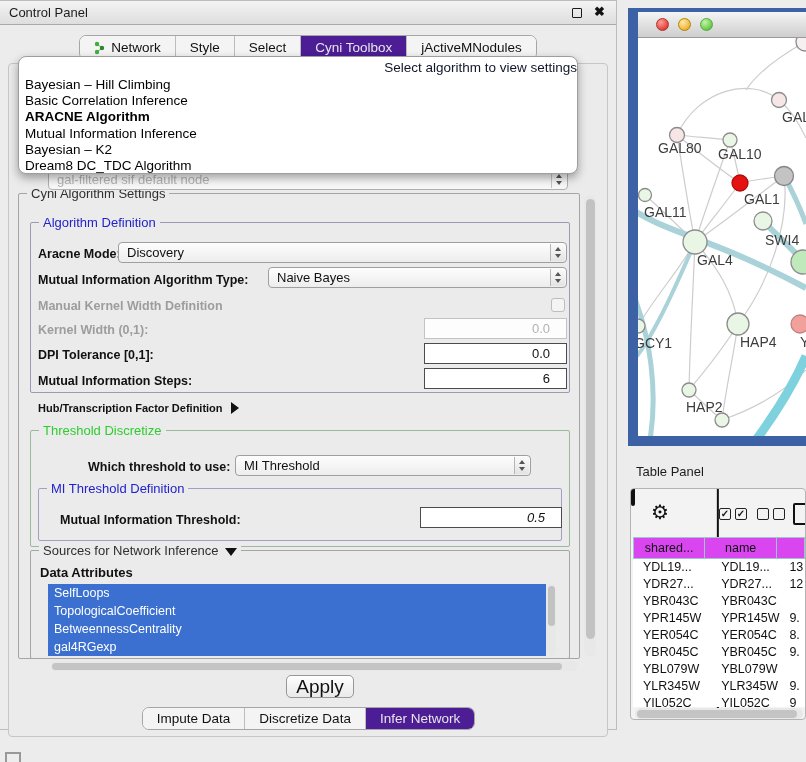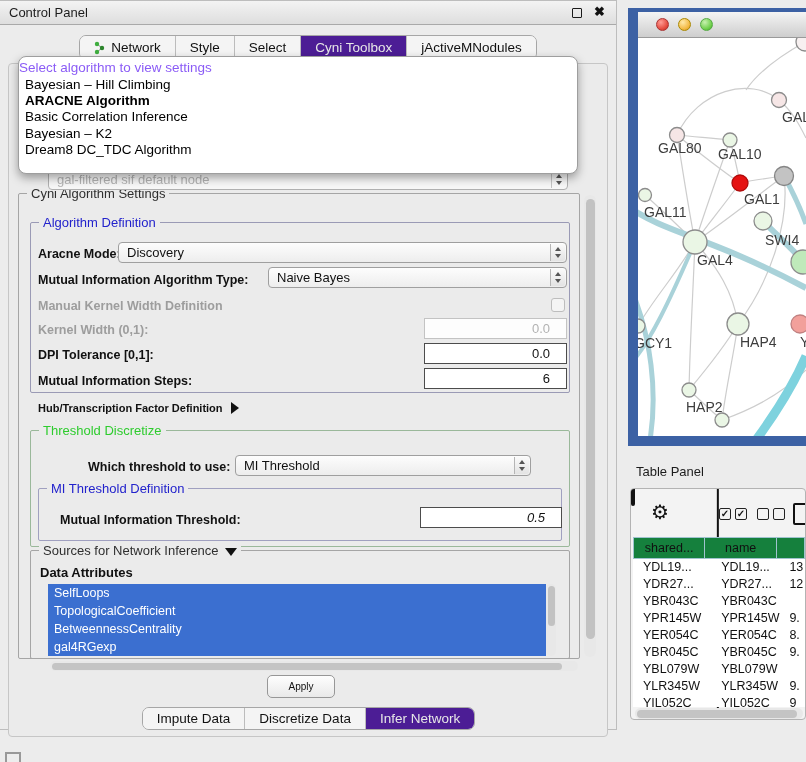--- a/index.html
+++ b/index.html
@@ -51,21 +51,21 @@
     position:absolute; left:48px; top:168px; width:520px; height:21px;
     background:#f7f7f7; border:1px solid #b0b0b0; border-radius:4px; z-index:2;
     color:#b3b3b3; font-size:13px; line-height:19px; padding-left:8px;
   }
   
   #algo-dd {
     position:absolute; left:18px; top:55px; width:560px; height:118px; z-index:50;
     background:#ffffff; border:1px solid #9e9e9e; border-radius:8px;
     box-shadow:0 4px 10px rgba(0,0,0,.35); padding-top:3px; overflow:hidden;
   }
-  .dd-ph { text-align:left; color:#8b5cf6; font-size:13.5px; height:17px; }
+  .dd-ph { text-align:right; color:#0f172a; font-size:13.5px; height:17px;padding-left:20px; }
   .dd-item { padding-left:6px; font-size:13.5px; line-height:16.2px; color:#000; }
   .dd-item.bold { font-weight:bold; }
   
   .fs { position:absolute; border:1px solid #a5a5a5; border-radius:2px; }
   .fs-legend {
     position:absolute; top:-8px; left:8px; background:#ebebeb; padding:0 4px;
     font-size:13px; color:#2f2f2f; white-space:nowrap;
   }
   .fs-legend.blue { color:#2222cc; }
   .fs-legend.green { color:#2ecc2e; }
@@ -100,23 +100,23 @@
   .arrow-down-sm { display:inline-block; width:0; height:0; border-left:6px solid transparent; border-right:6px solid transparent; border-top:8px solid #111; margin-left:6px; vertical-align:-1px; }
   
   #attr-list { position:absolute; left:48px; top:583px; width:498px; background:#fff; }
   .attr-item { height:18px; line-height:18px; padding-left:6px; background:#3b6fd0; color:#fff; font-size:12.5px; }
   .vscroll { position:absolute; background:#e8e8e8; border-radius:6px; }
   .vthumb { position:absolute; left:1.5px; right:1.5px; background:#c2c2c2; border-radius:6px; }
   .hscroll { position:absolute; background:#e8e8e8; border-radius:6px; }
   .hthumb { position:absolute; top:1.5px; bottom:1.5px; background:#c4c4c4; border-radius:6px; }
   
   #apply-btn {
-    position:absolute; left:267px; top:674px; width:68px; height:23px;
+    position:absolute; left:286px; top:674px; width:68px; height:23px;
     background:linear-gradient(#fefefe,#e9e9e9); border:1px solid #979797;
-    border-radius:5px; font-size:10px; text-align:center; line-height:21px; color:#111;
+    border-radius:5px; font-size:19px; text-align:center; line-height:21px; color:#111;
   }
   #bottom-tabs { position:absolute; left:0; top:706px; width:617px; display:flex; justify-content:center; }
   
   #net-window { position:absolute; left:628px; top:8px; width:178px; height:438px; background:#3c61a4; }
   #net-titlebar {
     position:absolute; left:10px; top:4px; right:0; height:26px;
     background:linear-gradient(#f4f4f4,#cecece); border-bottom:1px solid #9a9a9a;
   }
   .tl { position:absolute; top:6px; width:13px; height:13px; border-radius:50%; }
   .tl.red   { left:18px;  background:radial-gradient(circle at 35% 30%, #ff9d95, #e44a3e 65%, #b02c22); border:0.5px solid #a33; }
@@ -129,21 +129,21 @@
     position:absolute; left:630px; top:488px; width:176px; height:232px;
     background:#f3f3f3; border:1px solid #b3b3b3; border-radius:4px; overflow:hidden;
   }
   .tp-icon { position:absolute; color:#111; }
   .gear { font-size:20px; top:11px; left:20px; }
   .split { top:15px; left:52px; width:22px; height:20px; border:2.3px solid #111; border-radius:3px; }
   .split:before { content:""; position:absolute; left:50%; top:0; bottom:0; width:2.3px; background:#111; transform:translateX(-50%); }
   .cbx { position:absolute; top:19px; width:12px; height:12px; border:1.8px solid #222; border-radius:2px; font-size:10px; line-height:9px; text-align:center; font-weight:bold; color:#111; }
   .doc { position:absolute; top:14px; left:162px; width:17px; height:22px; border:2.3px solid #111; border-radius:2px; background:#f3f3f3; }
   #tp-header { position:absolute; left:2px; top:48px; right:0; height:22px; display:flex; }
-  .th { height:22px; background:#15803d; border:1px solid #9fc3cf; border-left:none; font-size:12.5px; text-align:center; line-height:20px; color:#111; }
+  .th { height:22px; background:#d946ef; border:1px solid #9fc3cf; border-left:none; font-size:12.5px; text-align:center; line-height:20px; color:#111; }
   .th:first-child { border-left:1px solid #9fc3cf; }
   #tp-rows { position:absolute; left:2px; top:70px; right:0; height:148px; background:#fff; overflow:hidden; }
   .tr { display:flex; height:17px; line-height:17px; font-size:12.5px; color:#111; }
   .td { overflow:hidden; white-space:nowrap; }
   .td.c1 { width:78px; padding-left:10px; }
   .td.c2 { width:78px; padding-left:12px; }
   .td.c3 { width:20px; padding-left:4px; }
   
   #mini-box { position:absolute; left:5px; top:752px; width:16px; height:16px; border:2px solid #999; background:#ededed; }
 </style>
@@ -192,22 +192,23 @@
       <span>gal-filtered sif default node</span>
       <span class="stepper" style="position:absolute; right:1px; top:1px; bottom:1px; width:15px; border-left:1px solid #c5c5c5;">
         <span class="tri-up"></span>
         <span class="tri-dn"></span>
       </span>
     </div>
 
     <div id="algo-dd">
       <div class="dd-ph">Select algorithm to view settings</div>
       <div class="dd-item">Bayesian – Hill Climbing</div>
+      <div class="dd-item">Basic Correlation Inference</div>
       <div class="dd-item bold">ARACNE Algorithm</div>
-      <div class="dd-item">Basic Correlation Inference</div>
+      <div class="dd-item">Mutual Information Inference</div>
       <div class="dd-item">Bayesian – K2</div>
       <div class="dd-item">Dream8 DC_TDC Algorithm</div>
     </div>
 
     <div class="fs" style="left:18px; top:192px; width:562px; height:466px;">
       <span class="fs-legend">Cyni Algorithm Settings</span>
     </div>
 
     <div class="vscroll" style="left:584px; top:194px; width:12px; height:462px;">
       <div class="vthumb" style="top:4px; height:440px;"></div>

